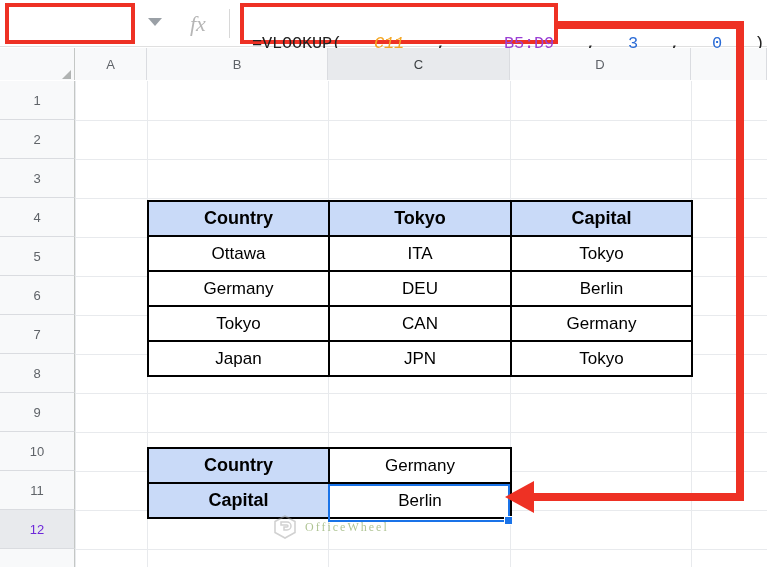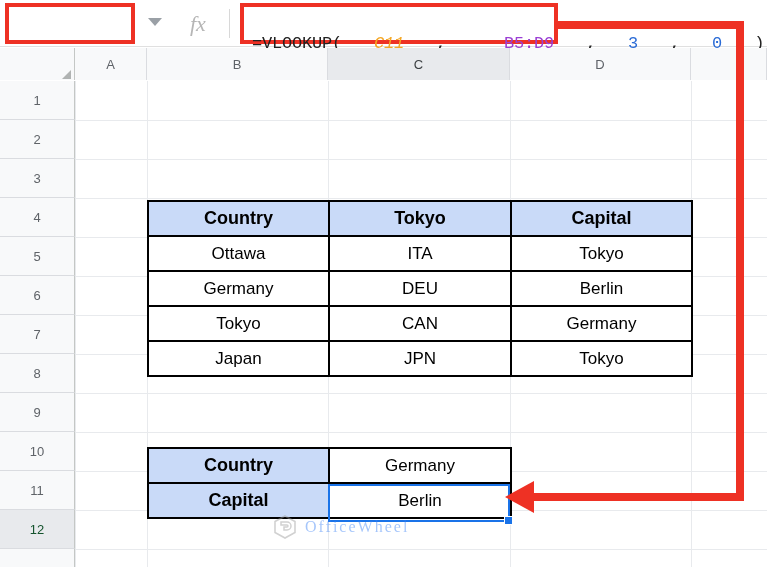--- a/index.html
+++ b/index.html
@@ -74,21 +74,21 @@
     font-size: 13px; color: #5f6368; background: #f8f9fa;
     border-right: 1px solid #dadce0;
   }
   .colhdr.sel { background: #e8eaed; color: #3c4043; }
   .rowhdr {
     position: absolute; left: 0; width: 75px; height: 39px;
     display: flex; align-items: center; justify-content: center;
     font-size: 13px; color: #5f6368; background: #f8f9fa;
     border-bottom: 1px solid #dadce0; border-right: 1px solid #c4c7c5;
   }
-  .rowhdr.sel { background: #e8eaed; color: #14532d; }
+  .rowhdr.sel { background: #e8eaed; color: #6d28d9; }
   .gridline-h {
     position: absolute; left: 75px; width: 692px; height: 1px; background: #e8eaed;
   }
   .gridline-v {
     position: absolute; top: 81px; width: 1px; height: 486px; background: #e8eaed;
   }
 
   
   .title-banner {
     position: absolute; left: 147px; top: 120px; width: 544px; height: 40px;
@@ -121,22 +121,22 @@
 
   
   .callout { position: absolute; left: 0; top: 0; width: 767px; height: 567px; pointer-events: none; }
 
   
   .watermark {
     position: absolute; left: 272px; top: 512px; width: 200px; height: 30px;
     display: flex; align-items: center; gap: 7px; opacity: 0.45;
   }
   .wm-text {
-    font-family: "Liberation Serif", serif; font-size: 16px;
-    letter-spacing: 2px; color: #3b82f6;
+    font-family: "Liberation Serif", serif; font-size: 12px;
+    letter-spacing: 2px; color: #4d7c0f;
   }
 </style>
 </head>
 <body>
 
 <div id="app">
 
   <div class="fbar">
     <div class="namebox-outline"></div>
     <div class="namebox-dropdown"></div>

